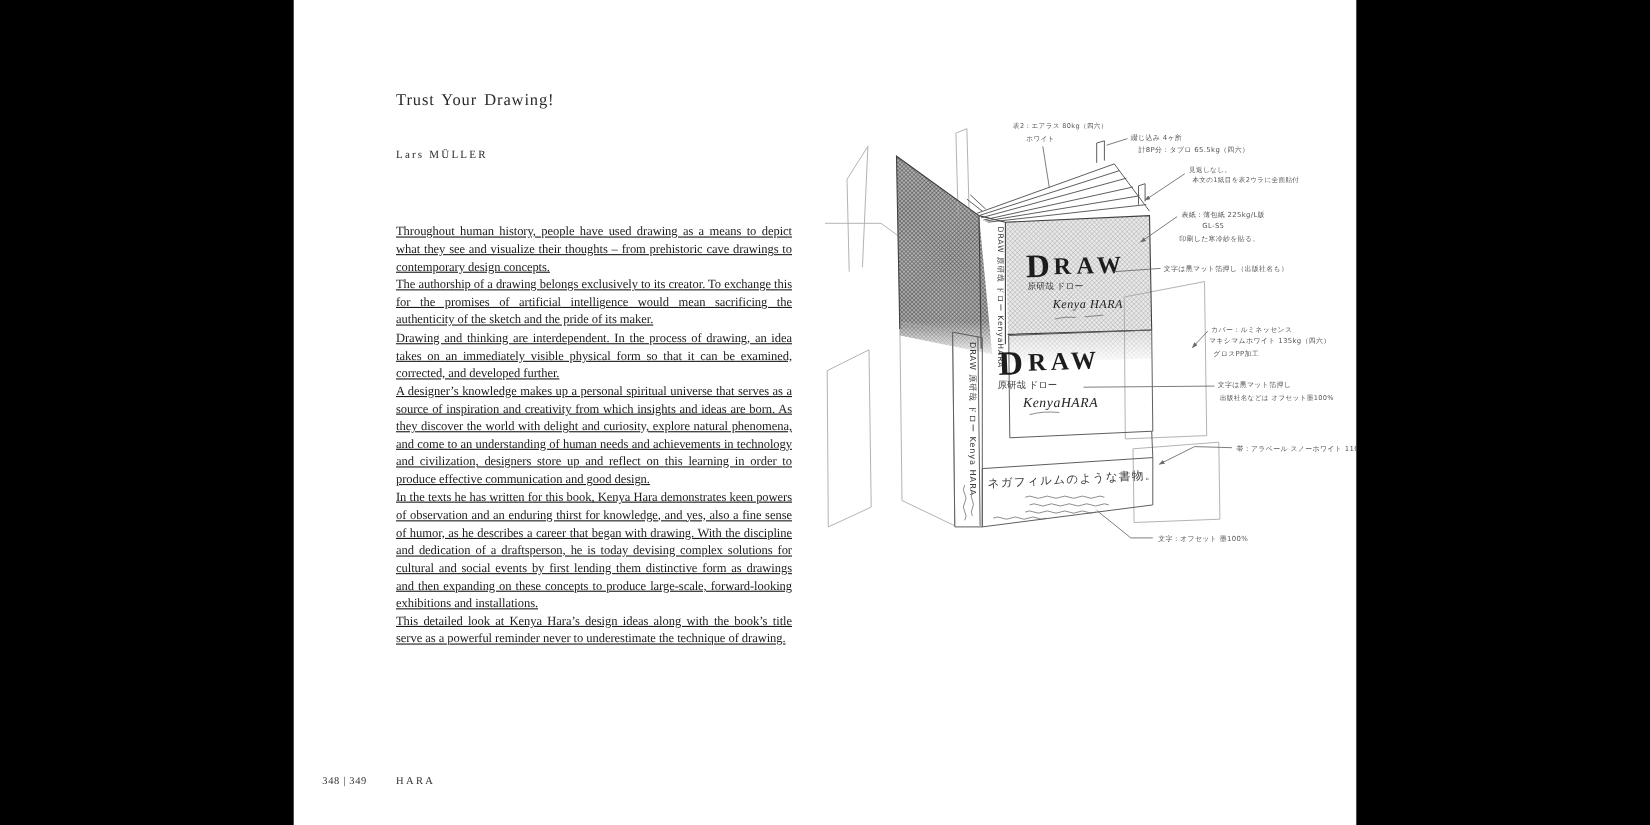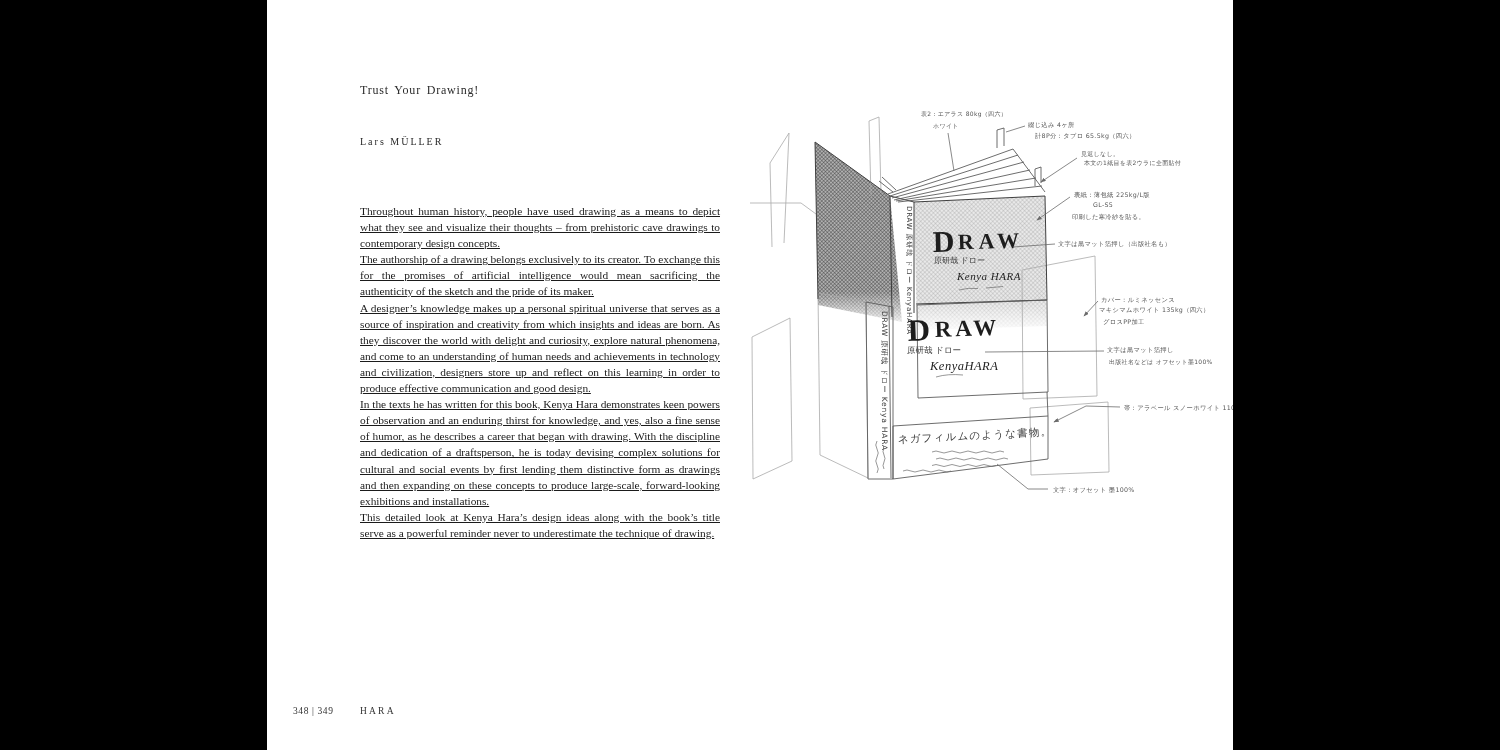--- a/index.html
+++ b/index.html
@@ -3,21 +3,21 @@
 <meta charset="utf-8">
 <style>
   html,body{margin:0;padding:0;background:#000;}
   .stage{position:relative;width:1500px;height:750px;background:#000;overflow:hidden;
          font-family:"Liberation Serif",serif;}
   .spread{position:absolute;left:267px;top:0;width:966px;height:750px;background:#ffffff;}
   .page{position:absolute;top:0;height:750px;}
   .page-left{left:0;width:483px;}
   .page-right{left:483px;width:483px;}
 
-  .essay-title{position:absolute;left:93px;top:83px;font-size:12px;letter-spacing:.8px;
+  .essay-title{position:absolute;left:93px;top:83px;font-size:15px;letter-spacing:.8px;
                word-spacing:2px;color:#2a2a2a;}
   .essay-author{position:absolute;left:93px;top:136px;font-size:10px;letter-spacing:2px;color:#2a2a2a;}
   .essay-body{position:absolute;left:93px;top:203px;width:360px;font-size:11.4px;
               line-height:16.1px;text-align:justify;color:#1b1b1b;letter-spacing:-.05px;text-decoration:underline;}
   .essay-body p{margin:0;padding:0;}
   .page-footer{position:absolute;top:706px;left:0;width:483px;font-size:9.5px;color:#333;}
   .folio{position:absolute;left:26px;letter-spacing:.6px;}
   .chapter{position:absolute;left:93px;letter-spacing:2.2px;}
 
   svg{display:block;}
@@ -38,20 +38,21 @@
 
 <div class="stage">
   <div class="spread">
 
     <div class="page page-left">
       <div class="essay-title">Trust Your Drawing!</div>
       <div class="essay-author">Lars MÜLLER</div>
       <div class="essay-body">
         <p>Throughout human history, people have used drawing as a means to depict what they see and visualize their thoughts – from prehistoric cave drawings to contemporary design concepts.</p>
         <p>The authorship of a drawing belongs exclusively to its creator. To exchange this for the promises of artificial intelligence would mean sacrificing the authenticity of the sketch and the pride of its maker.</p>
+        <p>Drawing and thinking are interdependent. In the process of drawing, an idea takes on an immediately visible physical form so that it can be examined, corrected, and developed further.</p>
         <p>A designer’s knowledge makes up a personal spiritual universe that serves as a source of inspiration and creativity from which insights and ideas are born. As they discover the world with delight and curiosity, explore natural phenomena, and come to an understanding of human needs and achievements in technology and civilization, designers store up and reflect on this learning in order to produce effective communication and good design.</p>
         <p>In the texts he has written for this book, Kenya Hara demonstrates keen powers of observation and an enduring thirst for knowledge, and yes, also a fine sense of humor, as he describes a career that began with drawing. With the discipline and dedication of a draftsperson, he is today devising complex solutions for cultural and social events by first lending them distinctive form as drawings and then expanding on these concepts to produce large-scale, forward-looking exhibitions and installations.</p>
         <p>This detailed look at Kenya Hara’s design ideas along with the book’s title serve as a powerful reminder never to underestimate the technique of drawing.</p>
       </div>
       <div class="page-footer">
         <span class="folio">348 | 349</span>
         <span class="chapter">HARA</span>
       </div>
     </div>
 

